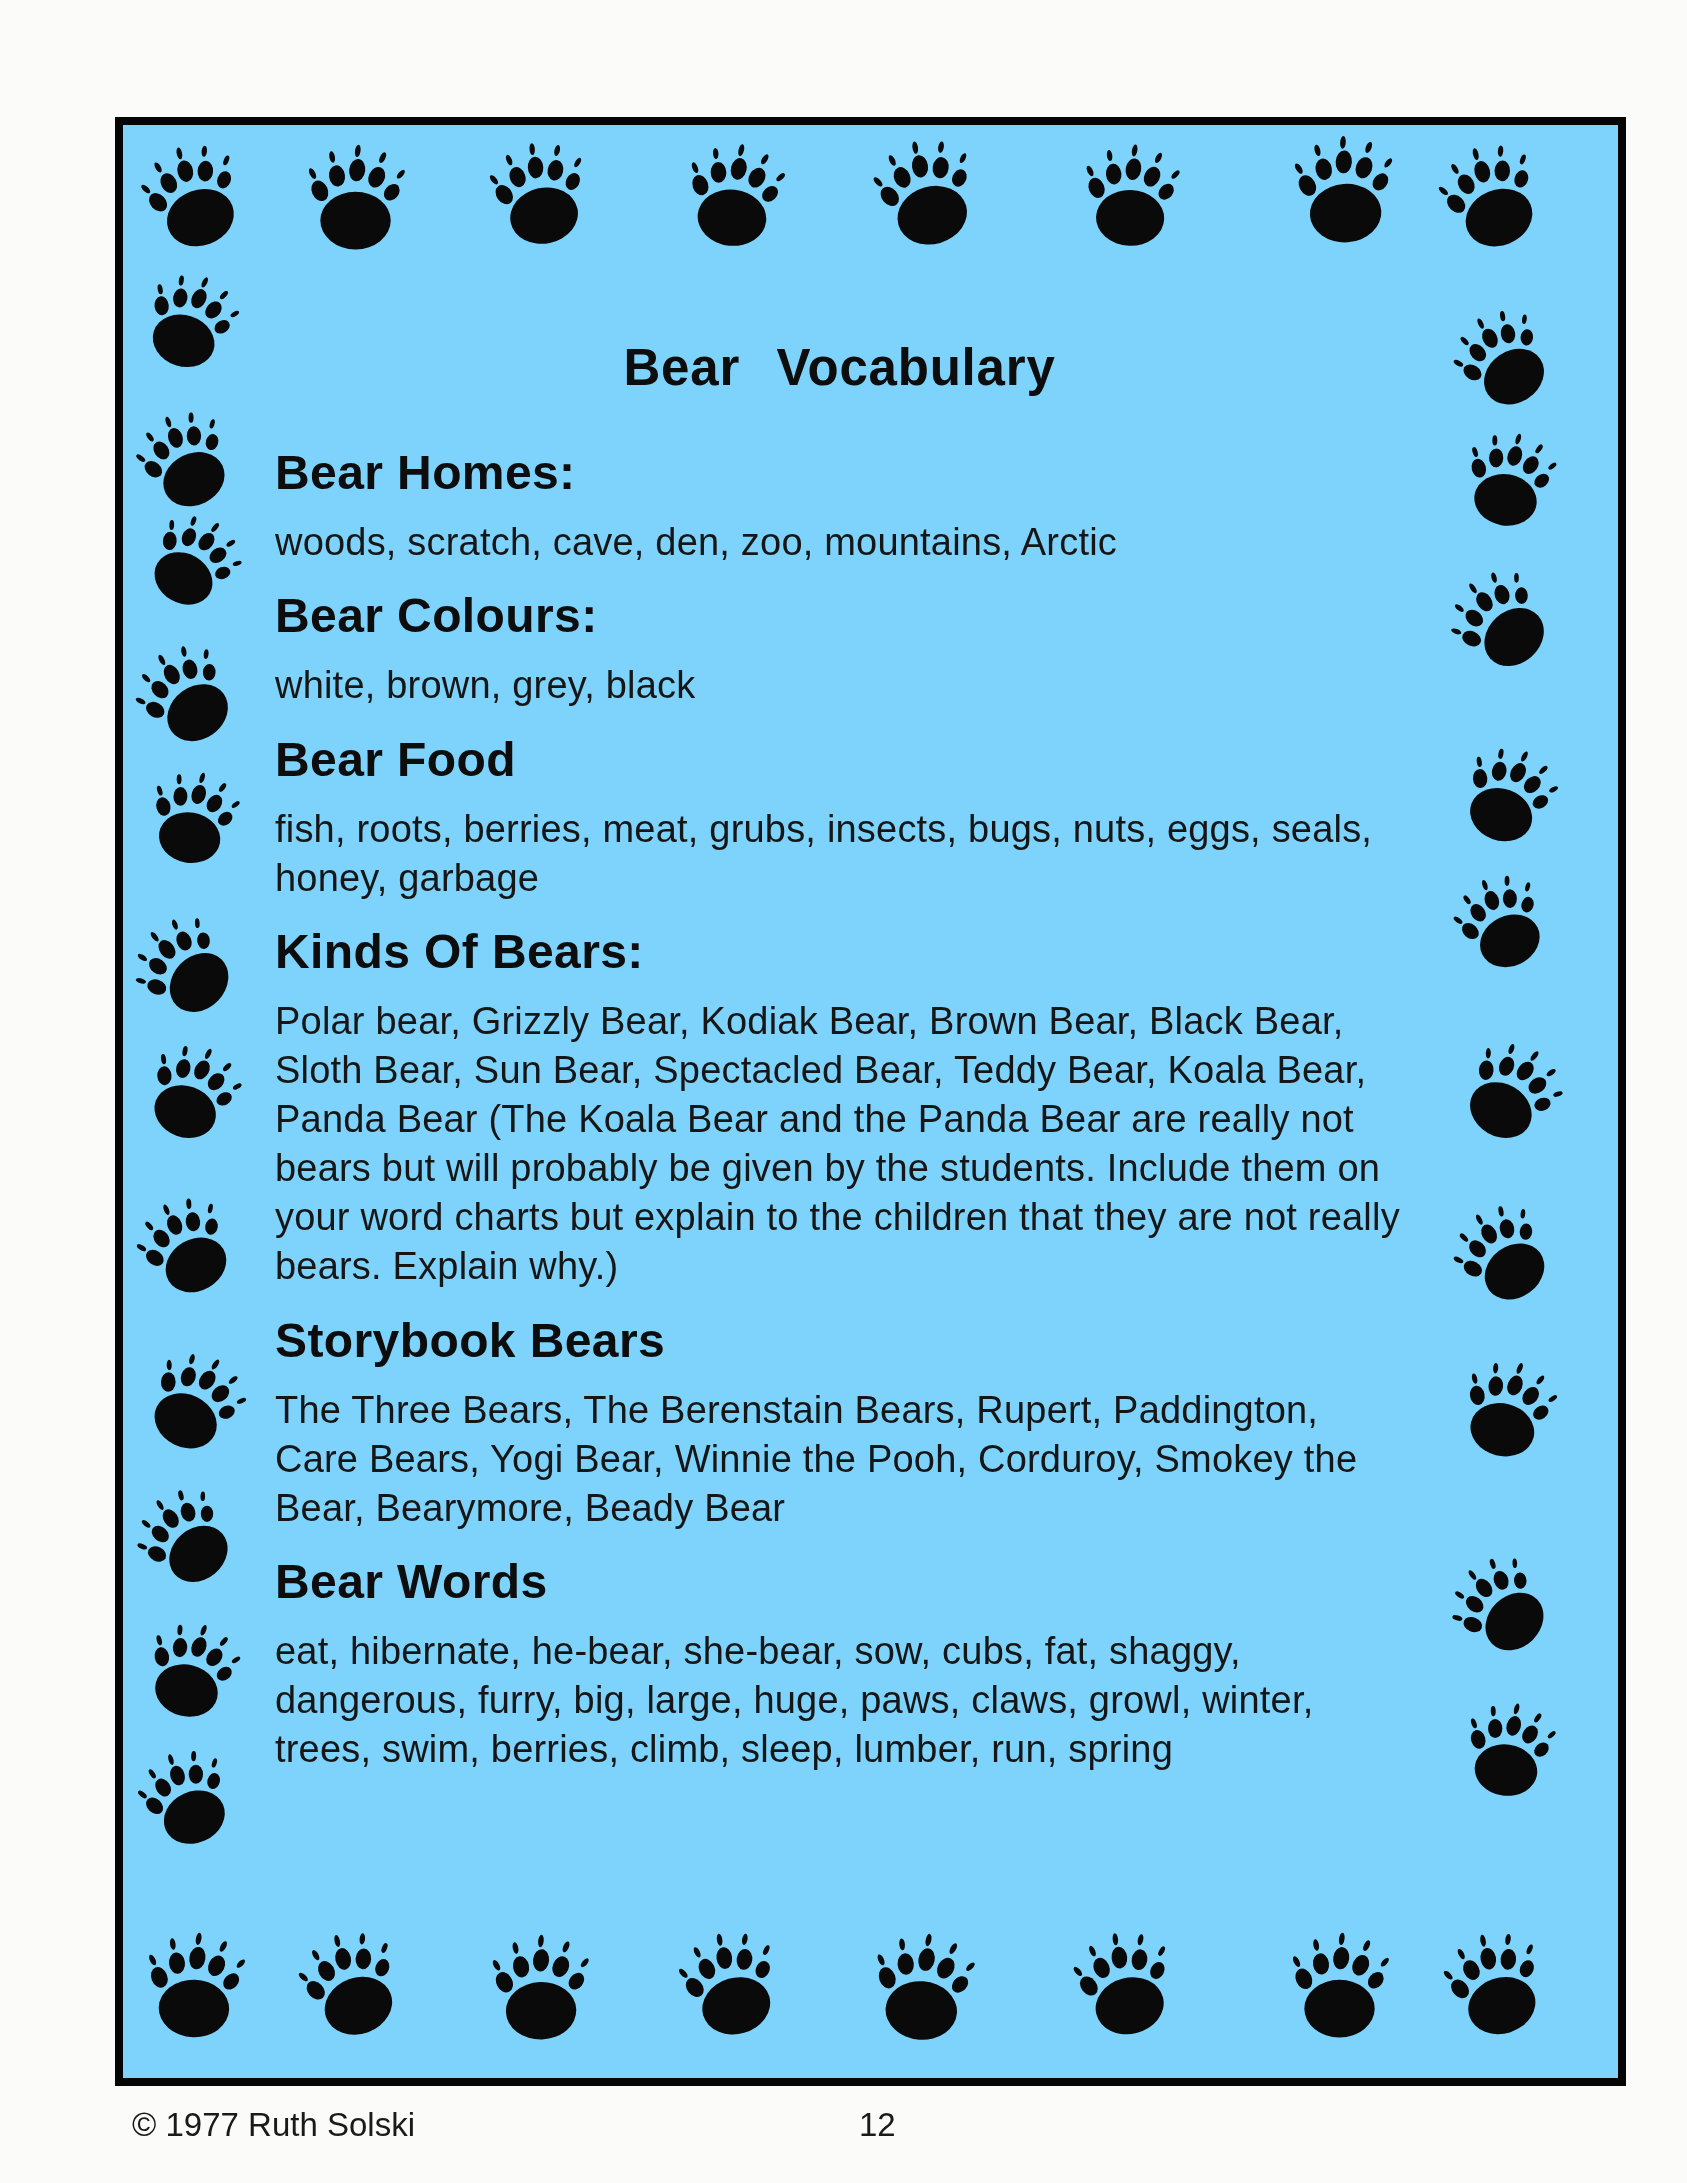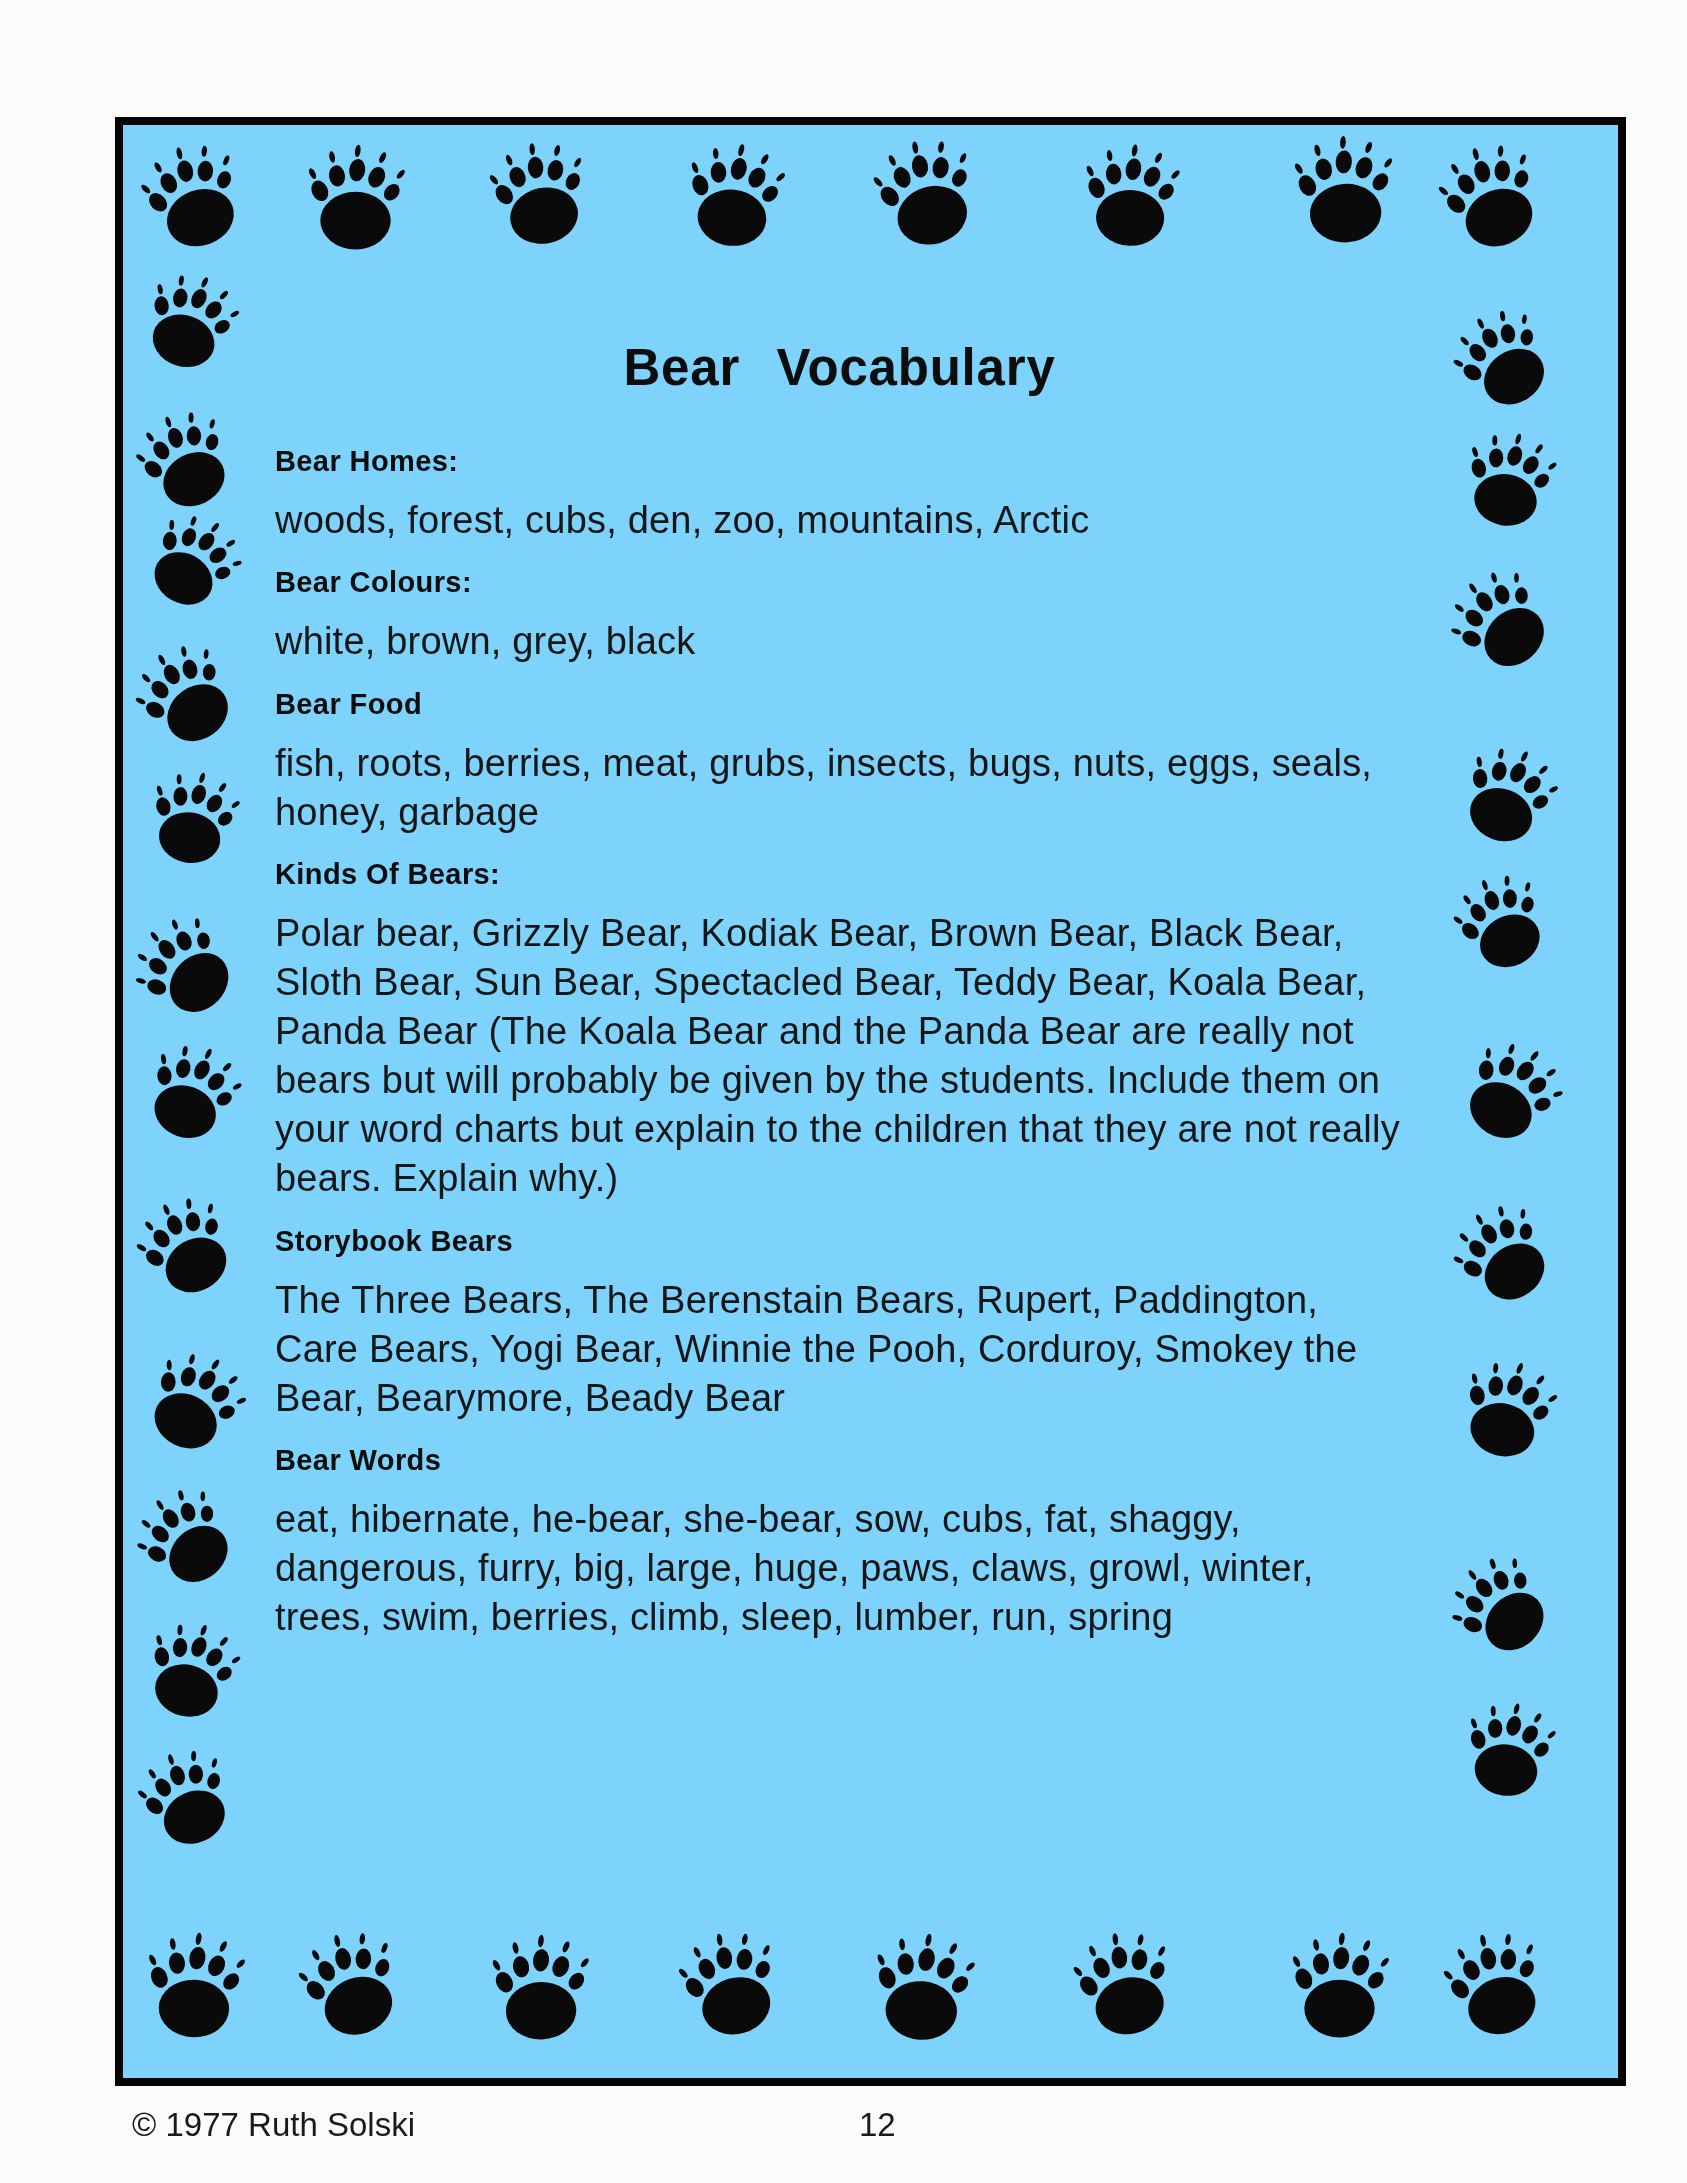--- a/index.html
+++ b/index.html
@@ -34,21 +34,21 @@
     margin:0 0 48px 0;
     font-size:51px;
     font-weight:700;
     letter-spacing:0.8px;
     word-spacing:21.4px;
     text-align:center;
     color:#0d0d0d;
   }
   .vocab-section h2{
     margin:21.4px 0 18px 0;
-    font-size:29px;
+    font-size:48px;
     font-weight:700;
     letter-spacing:0.4px;
     color:#0d0d0d;
   }
   .vocab-section p{
     margin:0 0 21.4px 0;
     font-size:38px;
     font-weight:400;
     line-height:49px;
     letter-spacing:0.2px;
@@ -205,21 +205,21 @@
         <svg class="paw" viewBox="0 0 120 120" style="left: 1378px; top: 1864px; width: 124px; height: 124px; transform: translate(-50%, -50%) rotate(-10deg);">
           <use href="#paw-shape"></use>
         </svg>
       </div>
 
     <div class="content" style="position:absolute;left:152px;top:213px;width:1129px;">
       <h1 class="title">Bear Vocabulary</h1>
 
       <div class="vocab-section">
         <h2>Bear Homes:</h2>
-        <p>woods, forest, cubs, den, zoo, mountains, Arctic</p>
+        <p>woods, scratch, cave, den, zoo, mountains, Arctic</p>
       </div>
 
       <div class="vocab-section">
         <h2>Bear Colours:</h2>
         <p>white, brown, grey, black</p>
       </div>
 
       <div class="vocab-section">
         <h2>Bear Food</h2>
         <p>fish, roots, berries, meat, grubs, insects, bugs, nuts, eggs, seals, honey, garbage</p>

